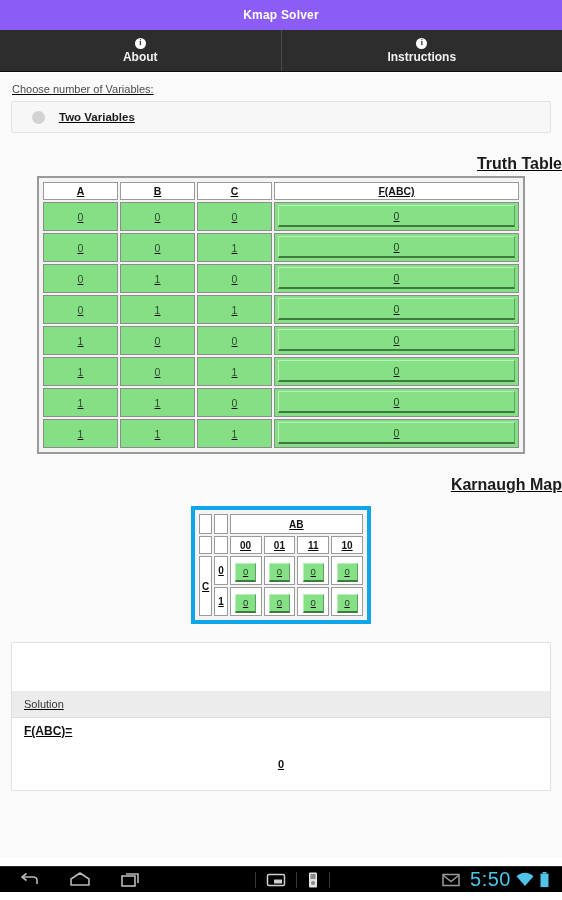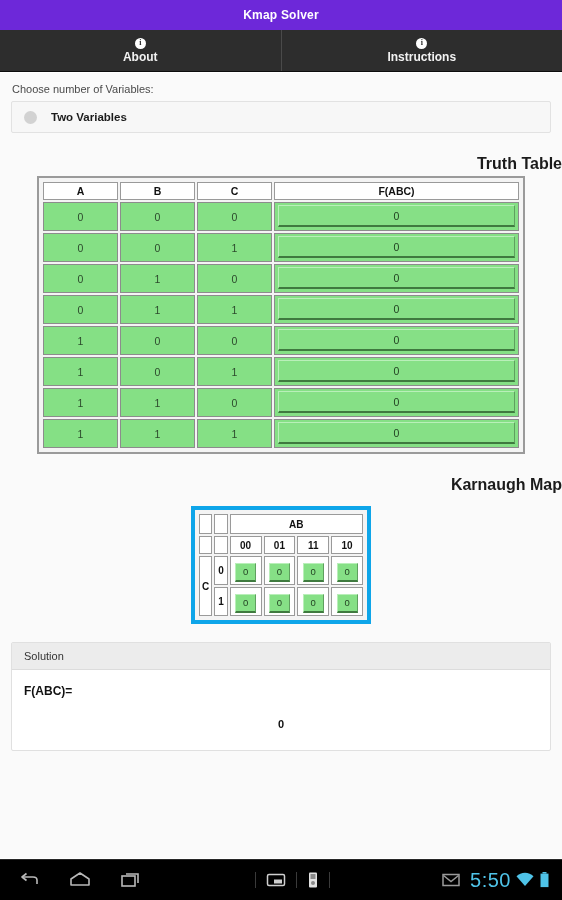--- a/index.html
+++ b/index.html
@@ -7,21 +7,21 @@
     width: 562px; height: 900px;
     background: #ffffff;
     font-family: "Liberation Sans", sans-serif;
     overflow: hidden;
   }
   body { position: relative; }
 
   
   .titlebar {
     height: 30px;
-    background: #6d28d9;
+    background: #8b5cf6;
     color: #ffffff;
     display: flex;
     align-items: center;
     justify-content: center;
     font-size: 12px;
     font-weight: bold;
     letter-spacing: .2px;
   }
 
   
@@ -54,34 +54,36 @@
     display: flex; align-items: center; justify-content: center;
     line-height: 1;
   }
 
   
   .content {
     position: absolute;
     top: 73px; left: 0; right: 0; bottom: 42px;
     background: #fafafa;
     overflow: hidden;
+    text-decoration: underline;
   }
 
   .section-label {
     font-size: 11px;
     color: #4a4a4a;
     padding: 10px 12px 6px 12px;
   }
 
   
   .opt-group {
     margin: 0 11px;
     background: #f7f7f7;
     border: 1px solid #e2e2e2;
     border-radius: 2px;
+    padding-left: 8px;
   }
   .opt-row {
     height: 30px;
     display: flex;
     align-items: center;
     padding-left: 12px;
     cursor: pointer;
   }
   .opt-row + .opt-row { border-top: 1px solid #e6e6e6; }
   .opt-label {
@@ -214,40 +216,41 @@
     border: 1px solid #e0e0e0;
     background: #ffffff;
     border-radius: 2px;
   }
   .sol-head {
     background: #ececec;
     border-bottom: 1px solid #dcdcdc;
     font-size: 11px;
     color: #333;
     padding: 7px 12px;
-  }
-  .sol-body { padding: 14px 12px 20px 12px; min-height: 66px; }
+    margin-top: 48px;
+  }
+  .sol-body { padding: 6px 12px 20px 12px; min-height: 66px; }
   .sol-eq {
     font-size: 12px;
     font-weight: bold;
     color: #111;
   }
   .sol-val {
     text-align: center;
     font-size: 11px;
     font-weight: bold;
     color: #111;
     margin-top: 20px;
   }
 
   
   .navbar {
     position: absolute;
-    left: 0; right: 0; bottom: 0;
-    height: 41px;
+    left: 0; right: 0; bottom: 8px;
+    height: 26px;
     background: #000000;
     border-top: 1px solid #272727;
     display: flex;
     align-items: center;
   }
   .nav-left { display: flex; align-items: center; gap: 28px; padding-left: 18px; }
   .nav-mid { flex: 1; display: flex; align-items: center; justify-content: center; gap: 0px; }
   .nav-right { display: flex; align-items: center; gap: 4px; padding-right: 12px; }
   .nav-ic { cursor: pointer; display: flex; align-items: center; }
   .divider { width: 1px; height: 16px; background: #3a3a3a; margin: 0 10px; }

